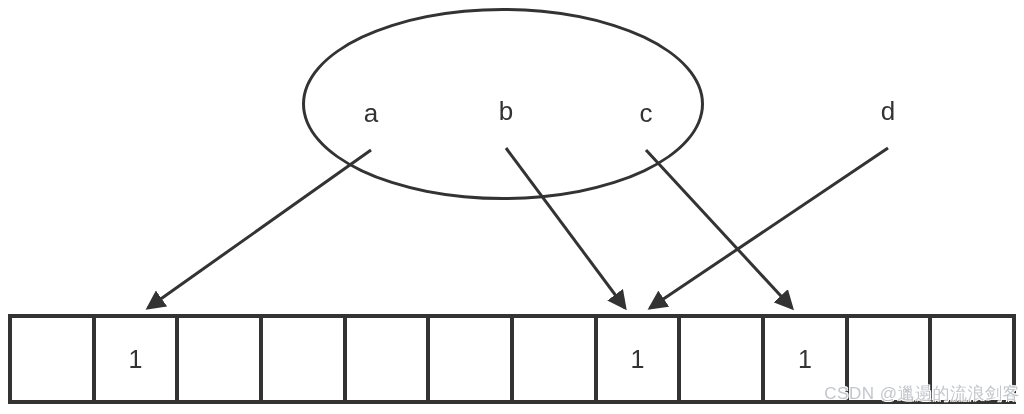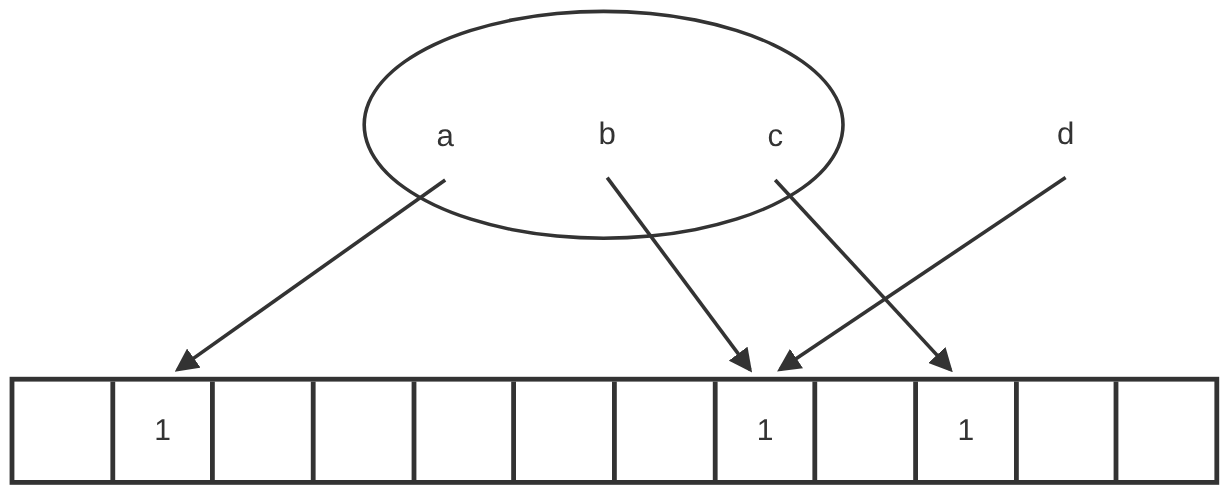--- a/index.html
+++ b/index.html
@@ -116,14 +116,15 @@
       <div class="cell"></div>
       <div class="cell"></div>
       <div class="cell"></div>
       <div class="cell">1</div>
       <div class="cell"></div>
       <div class="cell">1</div>
       <div class="cell"></div>
       <div class="cell"></div>
     </div>
 
+  <span class="watermark">CSDN @邋遢的流浪剑客</span>
 
 </div>
 
 </body></html>

